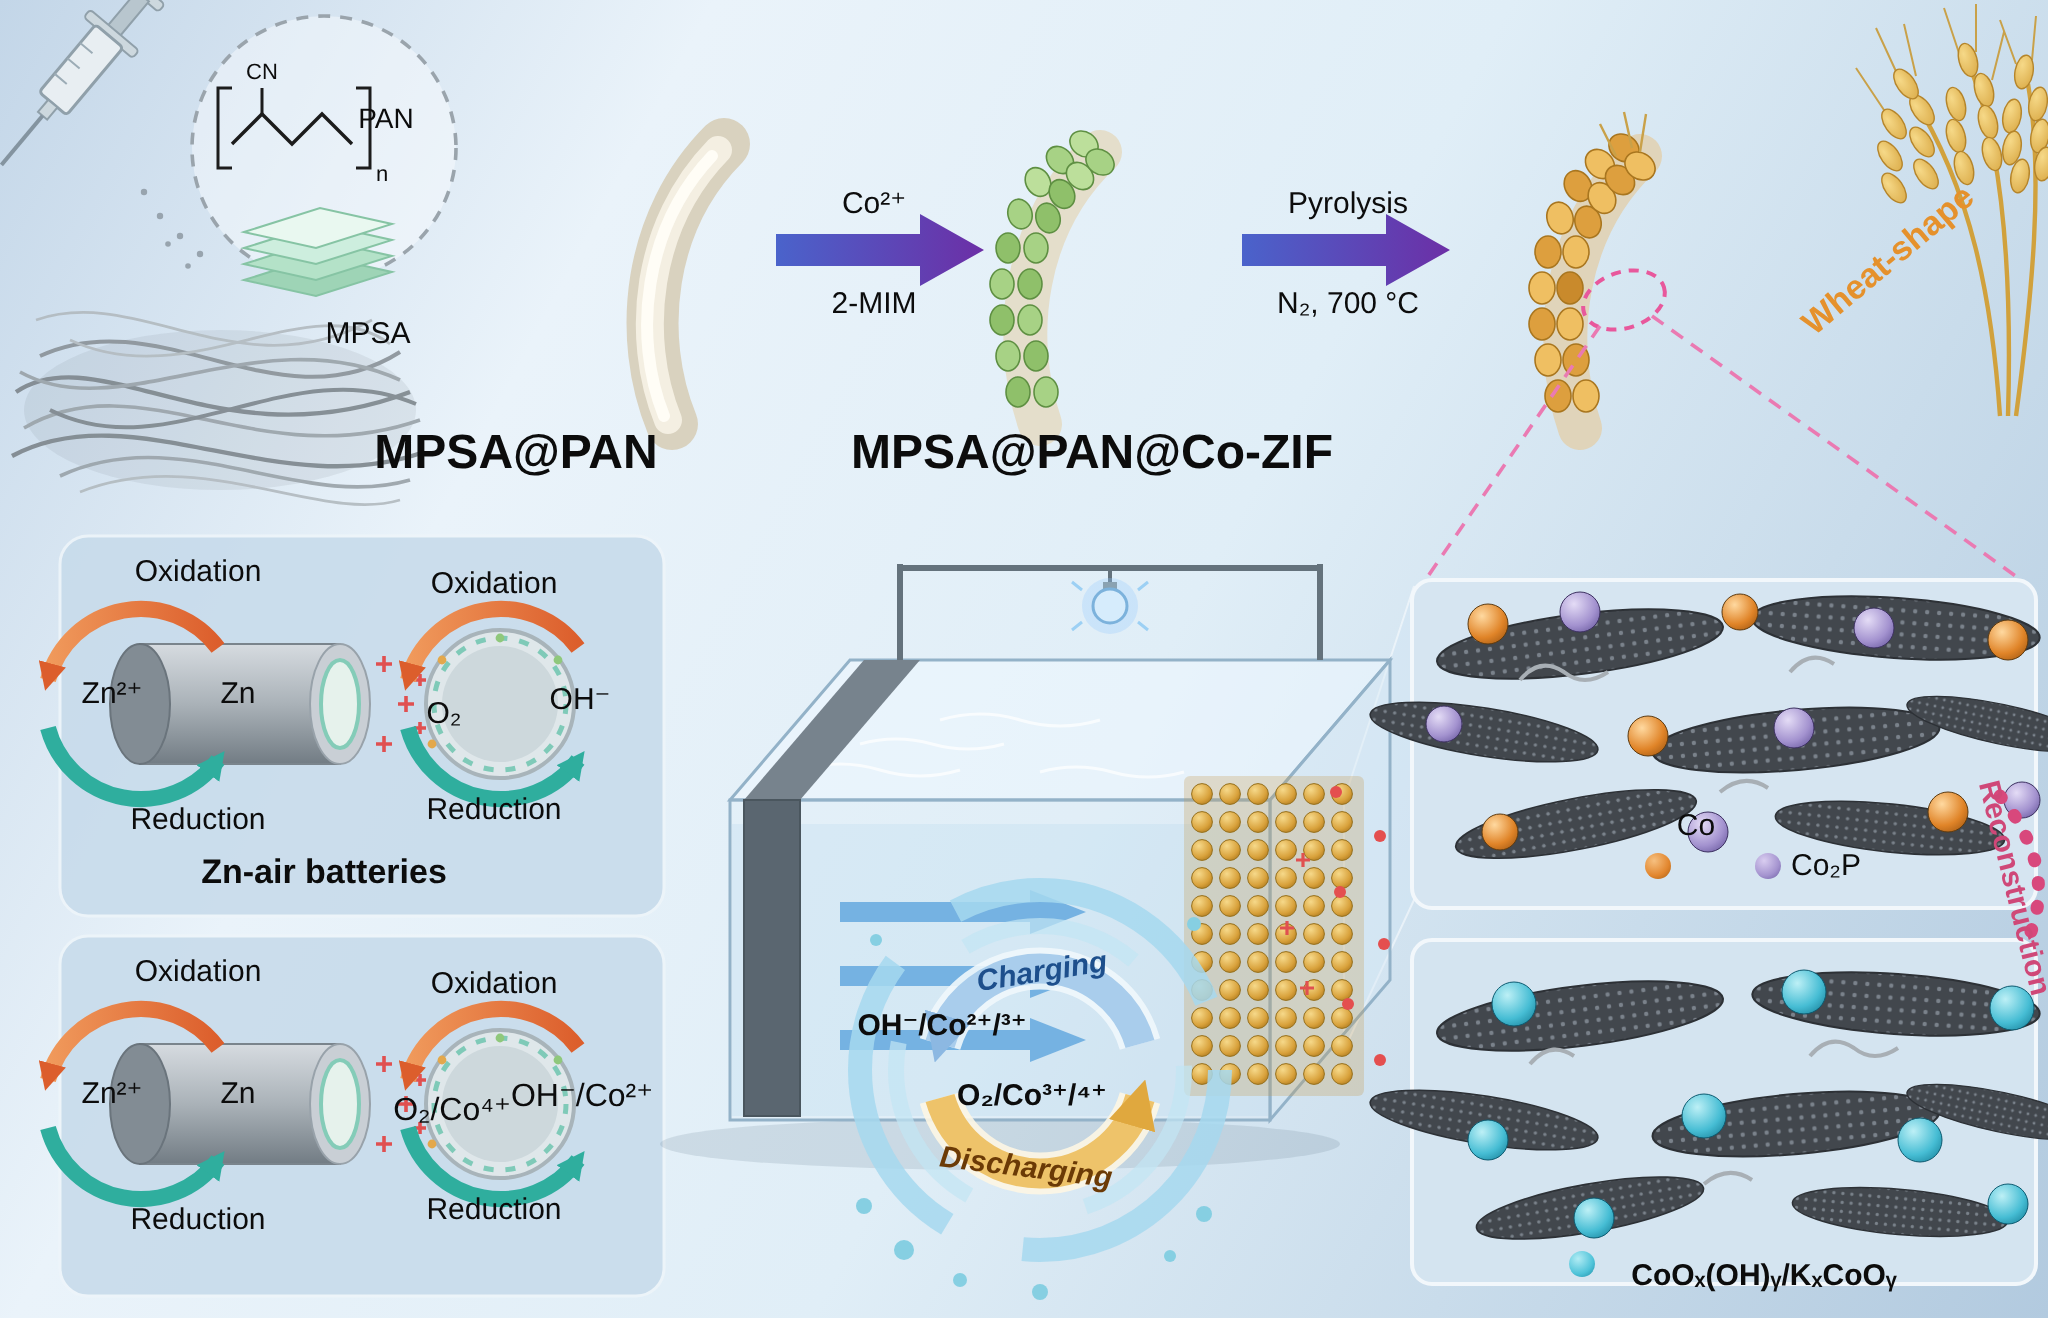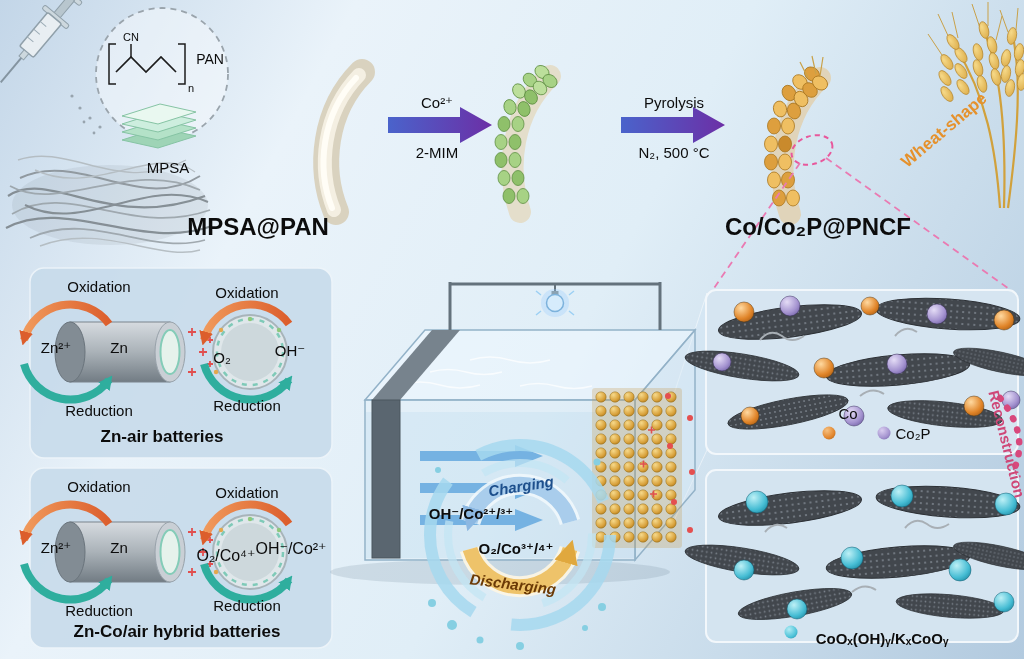--- a/index.html
+++ b/index.html
@@ -433,51 +433,50 @@
       <circle cx="744" cy="570" r="10"></circle>
           <circle cx="852" cy="558" r="11"></circle>
           <circle cx="960" cy="570" r="11"></circle>
       <circle cx="797" cy="609" r="10"></circle>
           <circle cx="1004" cy="602" r="10"></circle>
     </g>
   </g>
 </svg>
 
 <div class="lbl s11" style="left:131px;top:37px">CN</div>
-<div class="lbl s14" style="left:210px;top:59px">PAN</div>
+<div class="lbl s14" style="left:193px;top:59px">PAN</div>
 <div class="lbl s11" style="left:191px;top:88px">n</div>
-<div class="lbl s15" style="left:168px;top:167px">MPSA</div>
+<div class="lbl s15" style="left:184px;top:167px">MPSA</div>
 
 <div class="lbl s19 b" style="left:258px;top:227px">MPSA@PAN</div>
 <div class="lbl s16" style="left:437px;top:102px">Co²⁺</div>
 <div class="lbl s16" style="left:437px;top:152px">2-MIM</div>
+<div class="lbl s19 b" style="left:546px;top:227px">MPSA@PAN@Co-ZIF</div>
 <div class="lbl s16" style="left:674px;top:102px">Pyrolysis</div>
-<div class="lbl s16" style="left:674px;top:152px">N₂, 500 °C</div>
-<div class="lbl s19 b" style="left:818px;top:227px">Co/Co₂P@PNCF</div>
+<div class="lbl s16" style="left:674px;top:152px">N₂, 700 °C</div>
 <div class="lbl s17 b" style="left:944px;top:130px;color:#e5912c;transform:translate(-50%,-50%) rotate(-40deg)">Wheat-shape</div>
 
 <div class="lbl s15" style="left:99px;top:286px">Oxidation</div>
 <div class="lbl s15" style="left:247px;top:292px">Oxidation</div>
 <div class="lbl s15" style="left:56px;top:347px">Zn²⁺</div>
 <div class="lbl s15" style="left:119px;top:347px">Zn</div>
 <div class="lbl s15" style="left:222px;top:357px">O₂</div>
 <div class="lbl s15" style="left:290px;top:350px">OH⁻</div>
 <div class="lbl s15" style="left:99px;top:410px">Reduction</div>
 <div class="lbl s15" style="left:247px;top:405px">Reduction</div>
 <div class="lbl s17 b" style="left:162px;top:436px">Zn-air batteries</div>
 
 <div class="lbl s15" style="left:99px;top:486px">Oxidation</div>
 <div class="lbl s15" style="left:247px;top:492px">Oxidation</div>
 <div class="lbl s15" style="left:56px;top:547px">Zn²⁺</div>
 <div class="lbl s15" style="left:119px;top:547px">Zn</div>
 <div class="lbl s13" style="left:226px;top:556px">O₂/Co⁴⁺</div>
 <div class="lbl s13" style="left:291px;top:549px">OH⁻/Co²⁺</div>
 <div class="lbl s15" style="left:99px;top:610px">Reduction</div>
 <div class="lbl s15" style="left:247px;top:605px">Reduction</div>
-<div class="lbl s17 b" style="left:177px;top:631px">Zn-Co/air hybrid batteries</div>
 
 <div class="lbl s15 b it" style="left:521px;top:486px;color:#1d4f8c;transform:translate(-50%,-50%) rotate(-9deg)">Charging</div>
 <div class="lbl s15 b" style="left:471px;top:513px">OH⁻/Co²⁺/³⁺</div>
 <div class="lbl s15 b" style="left:516px;top:548px">O₂/Co³⁺/⁴⁺</div>
 <div class="lbl s15 b it" style="left:513px;top:584px;color:#6b3a06;transform:translate(-50%,-50%) rotate(7deg)">Discharging</div>
 
 <span class="dot dot-co" style="left:829px;top:433px"></span>
 <div class="lbl s15" style="left:848px;top:413px">Co</div>
 <span class="dot dot-co2p" style="left:884px;top:433px"></span>
 <div class="lbl s15" style="left:913px;top:433px">Co₂P</div>

